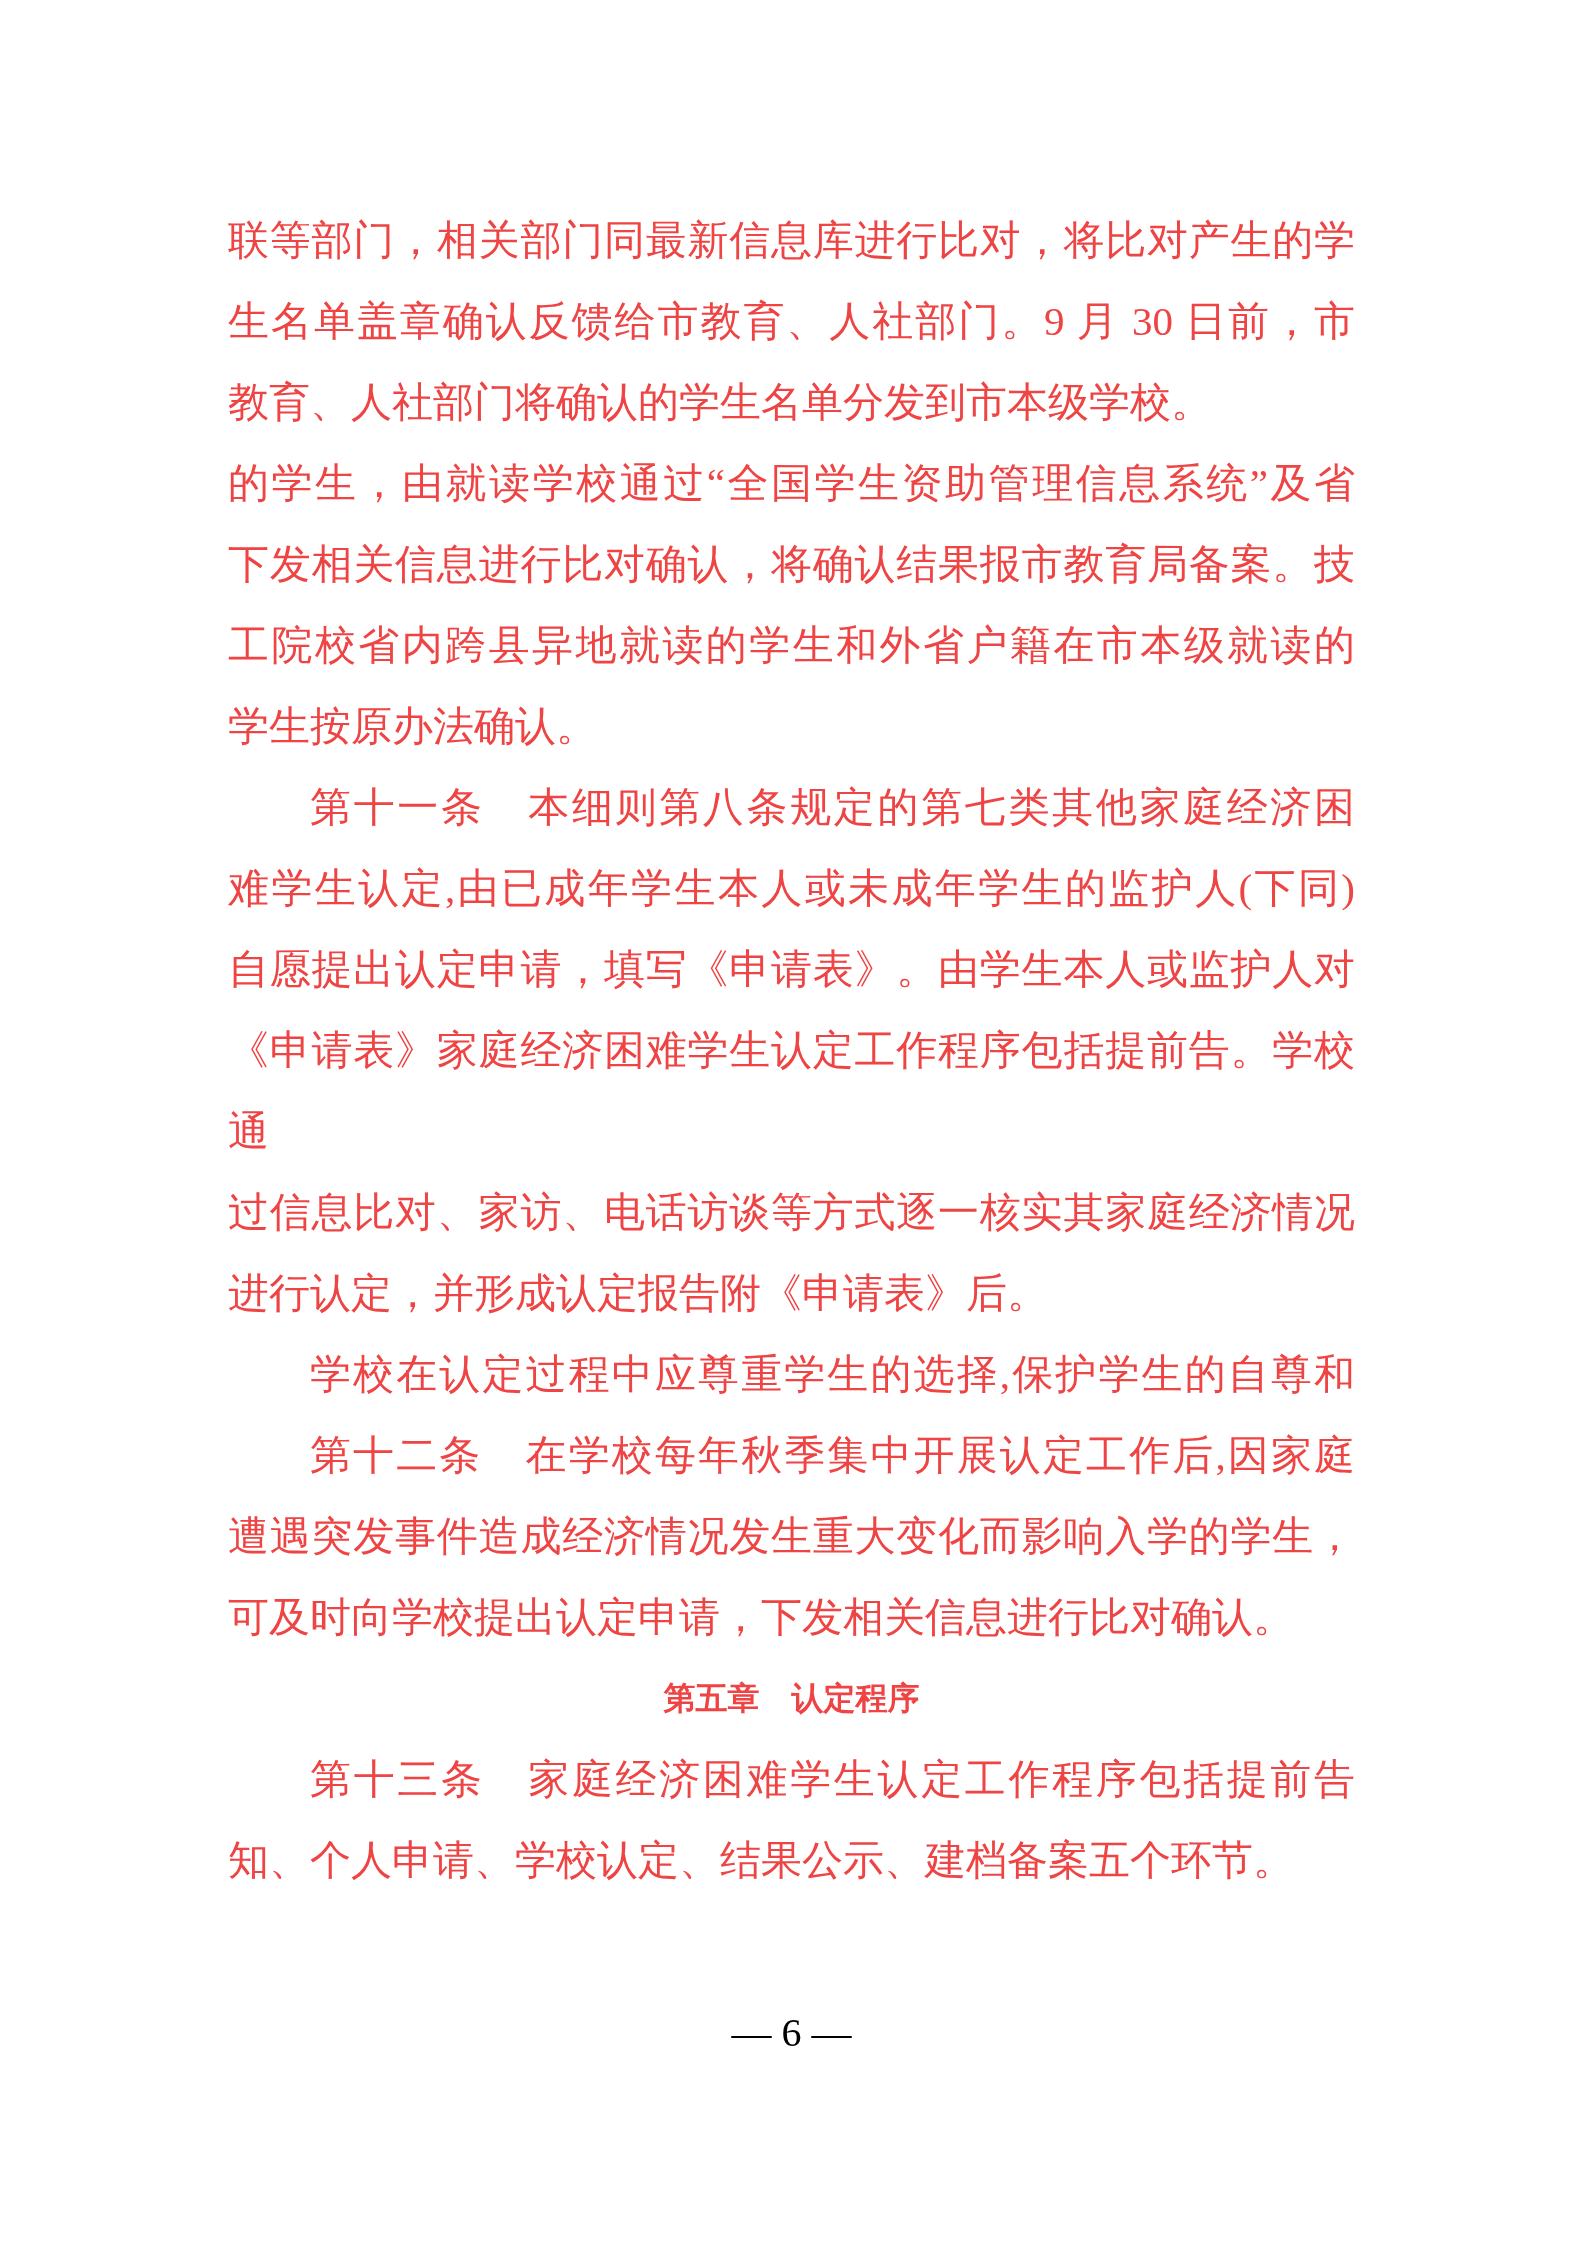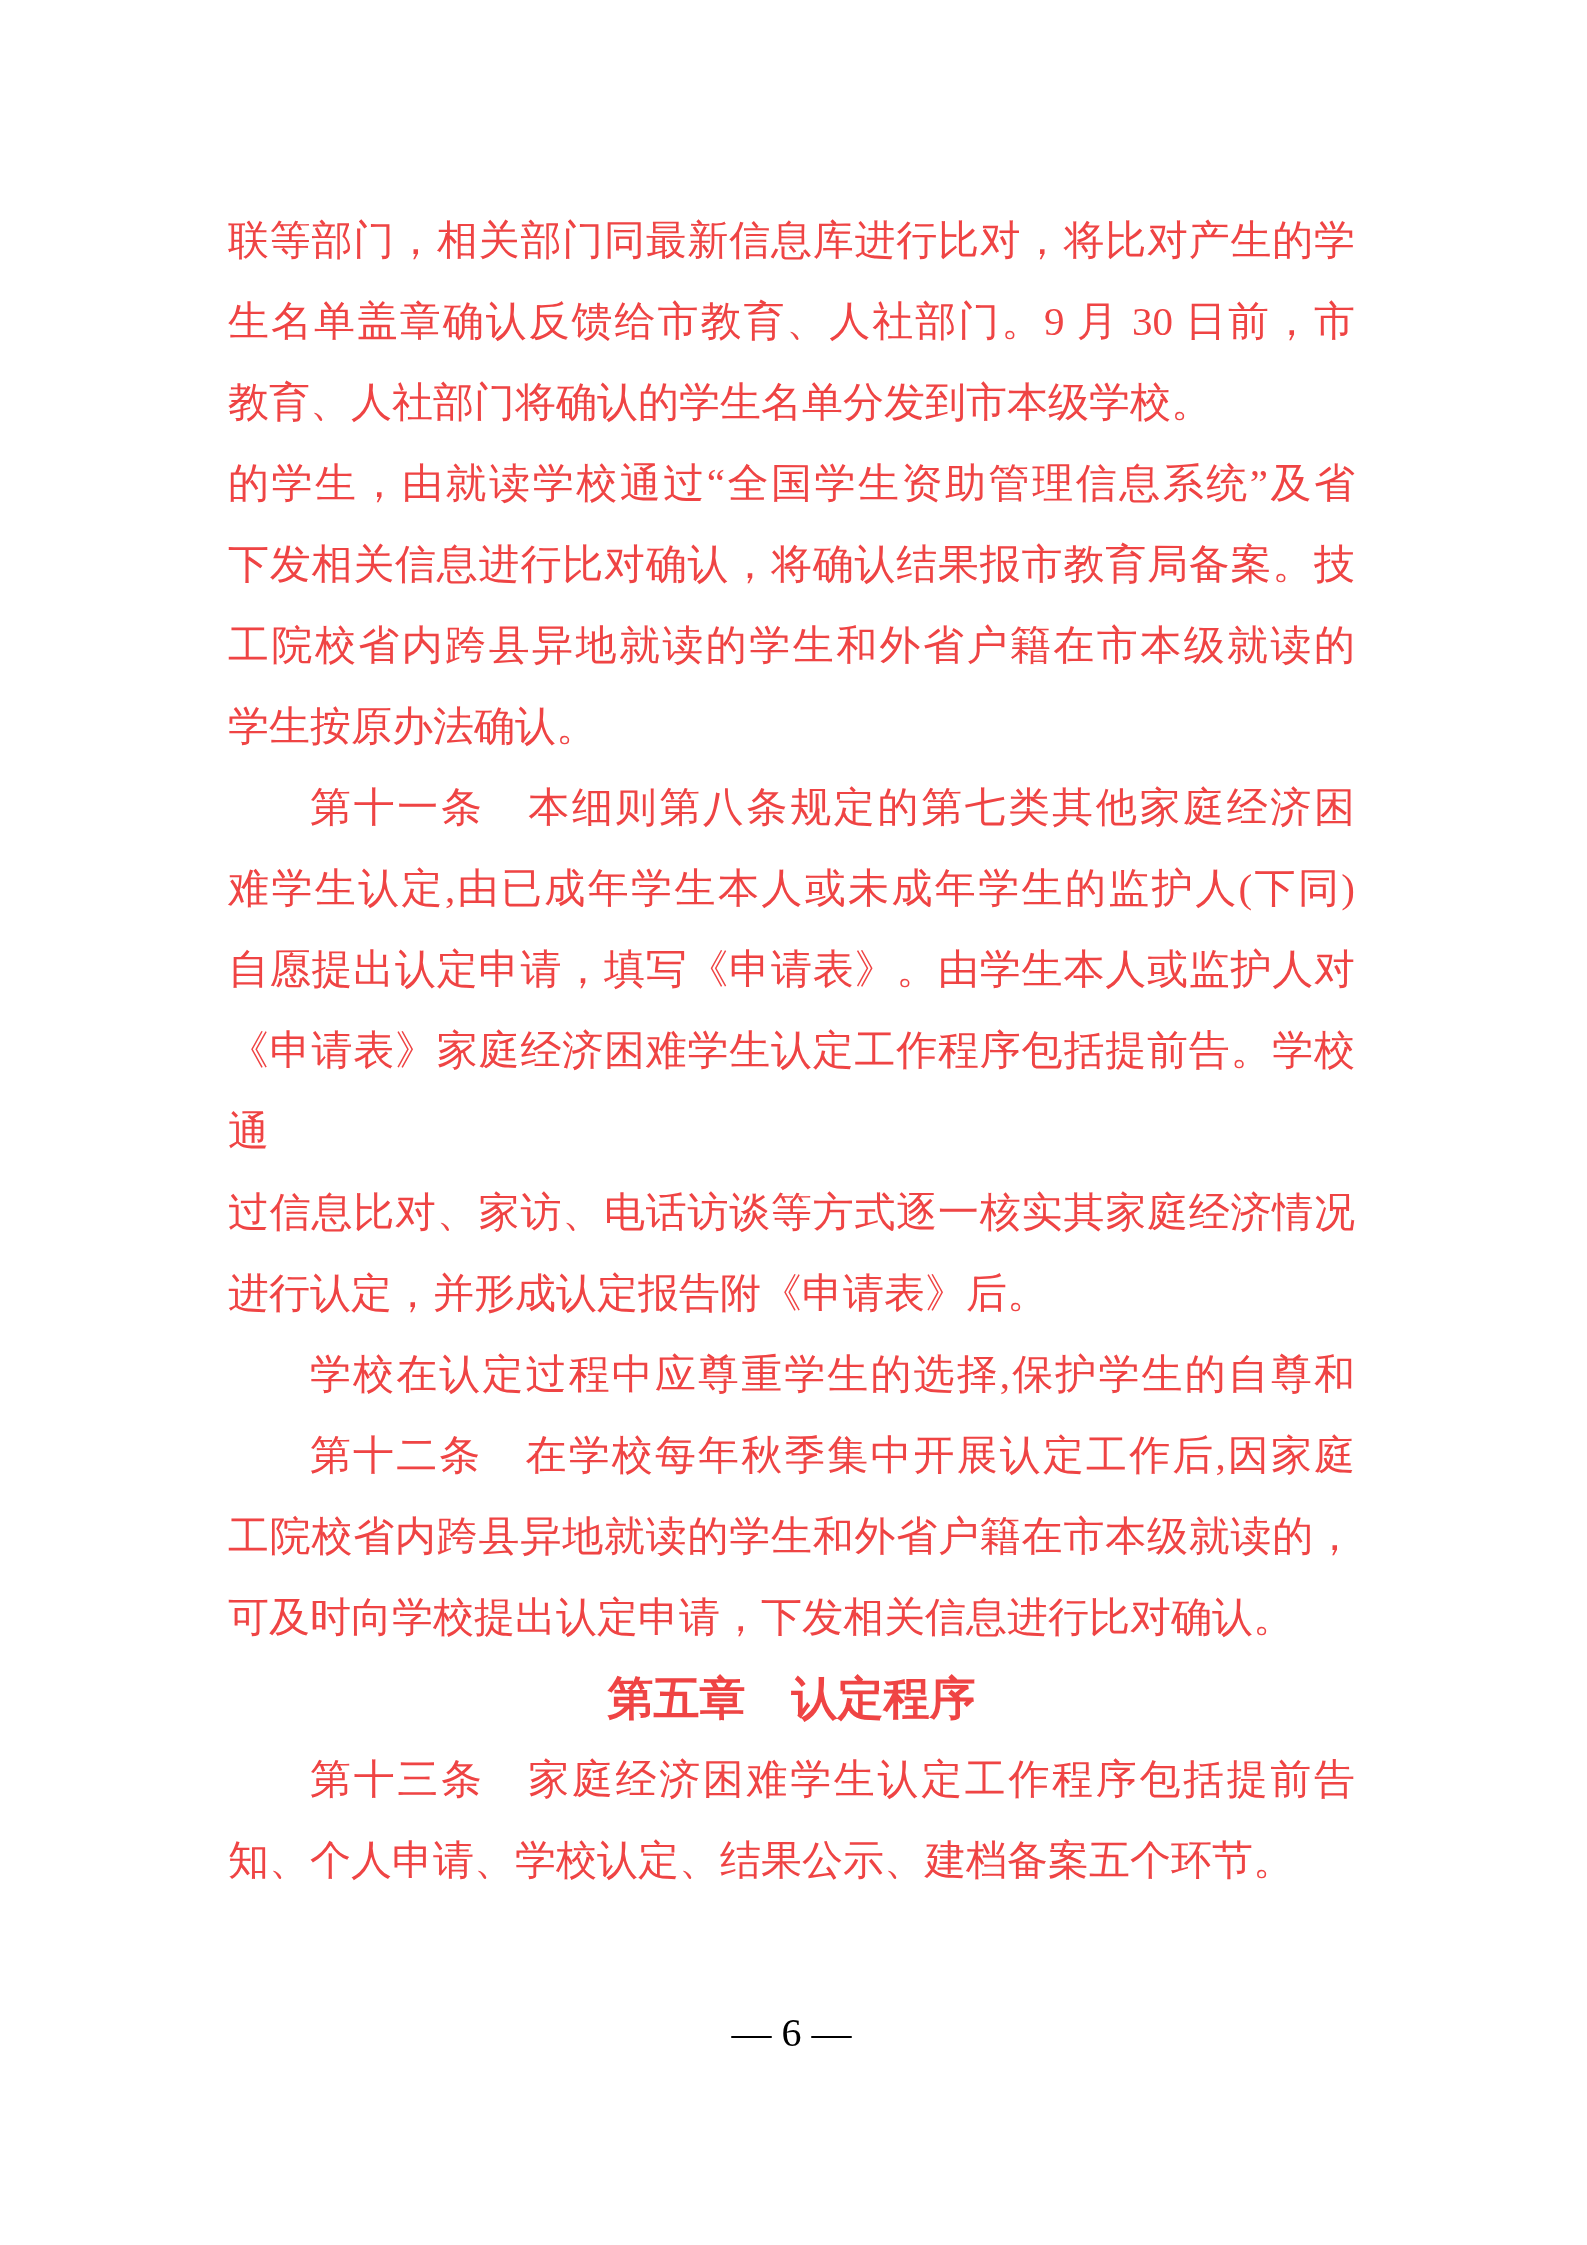--- a/index.html
+++ b/index.html
@@ -39,21 +39,21 @@
   .line.end {
     text-align: justify;
     text-align-last: left;
   }
   .line.indent {
     text-indent: 2em;
   }
   .line.heading {
     font-family: "Liberation Sans", sans-serif;
     font-weight: 700;
-    font-size: 46px;
+    font-size: 32px;
     text-align: center;
     text-align-last: center;
     text-indent: 0;
   }
   .footer {
     position: absolute;
     left: 228px;
     top: 1992px;
     width: 1127px;
     line-height: 81px;
@@ -76,21 +76,21 @@
       <div class="line">工院校省内跨县异地就读的学生和外省户籍在市本级就读的</div>
       <div class="line end">学生按原办法确认。</div>
       <div class="line indent">第十一条　本细则第八条规定的第七类其他家庭经济困</div>
       <div class="line">难学生认定,由已成年学生本人或未成年学生的监护人(下同)</div>
       <div class="line">自愿提出认定申请，填写《申请表》。由学生本人或监护人对</div>
       <div class="line">《申请表》家庭经济困难学生认定工作程序包括提前告。学校通</div>
       <div class="line">过信息比对、家访、电话访谈等方式逐一核实其家庭经济情况</div>
       <div class="line end">进行认定，并形成认定报告附《申请表》后。</div>
       <div class="line indent">学校在认定过程中应尊重学生的选择,保护学生的自尊和</div>
       <div class="line indent">第十二条　在学校每年秋季集中开展认定工作后,因家庭</div>
-      <div class="line">工院校省内跨县异地就读的学生和外省户籍在市本级就读的，</div>
+      <div class="line">遭遇突发事件造成经济情况发生重大变化而影响入学的学生，</div>
       <div class="line end">可及时向学校提出认定申请，下发相关信息进行比对确认。</div>
       <div class="line heading">第五章　认定程序</div>
       <div class="line indent">第十三条　家庭经济困难学生认定工作程序包括提前告</div>
       <div class="line end">知、个人申请、学校认定、结果公示、建档备案五个环节。</div>
     </div>
   <div class="footer">
     <span>— 6 —</span>
   </div>
 </div>
 

